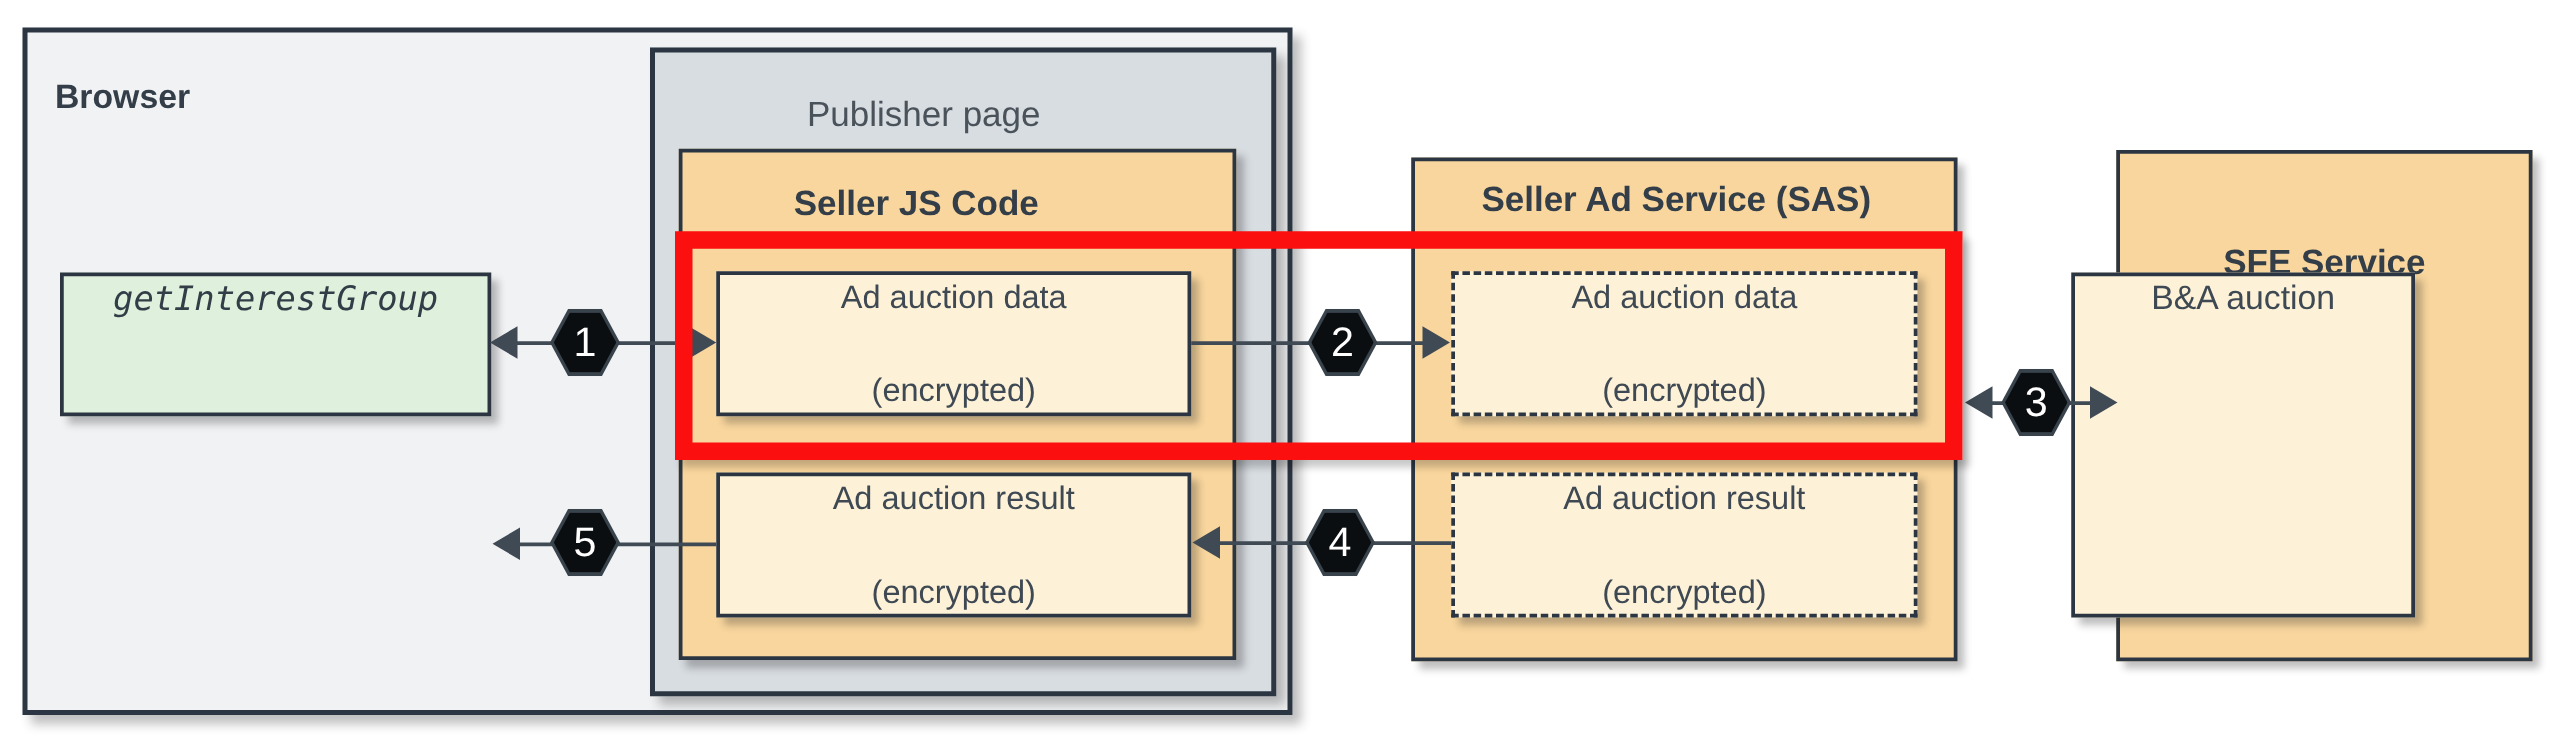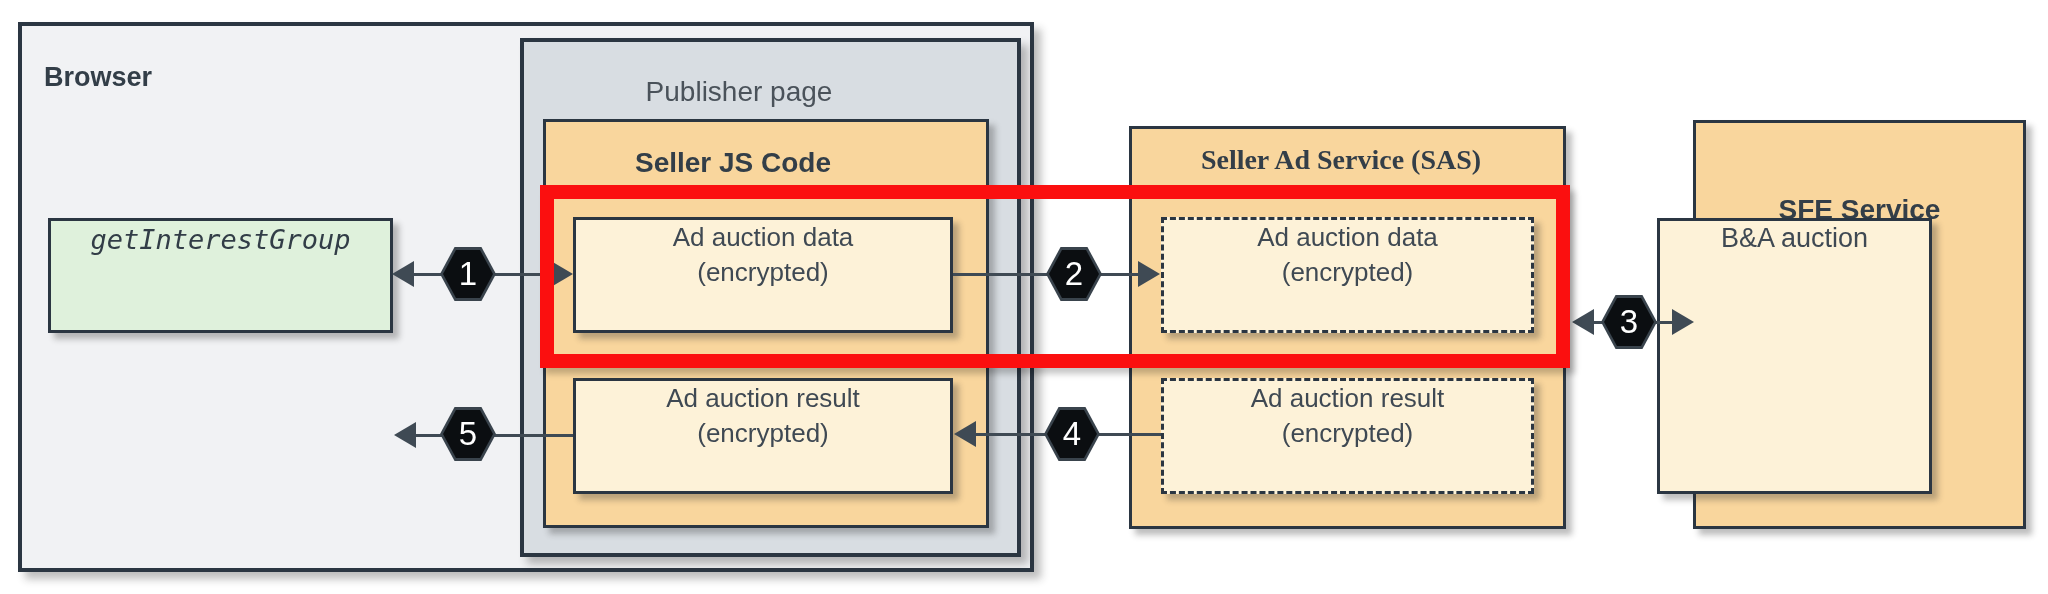--- a/index.html
+++ b/index.html
@@ -6,21 +6,21 @@
   .stage{
     position:relative;width:2048px;height:594px;background:#ffffff;overflow:hidden;
     font-family:"Liberation Sans", sans-serif;
     --highlight-red:#fb0f0f; --container-orange:#f9d69d; --payload-cream:#fdf2d8;
     --api-green:#dff1dc; --browser-gray:#f1f2f4; --publisher-gray:#d8dde2;
     --stroke-dark:#2b3642; --badge-black:#0b0e11; --arrow-gray:#3f4a54;
   }
   .abs{position:absolute;box-sizing:border-box;}
   .frame{border:4px solid var(--stroke-dark);box-shadow:7px 7px 8px rgba(40,40,40,.30);}
   .innerbox{border:3px solid var(--stroke-dark);box-shadow:6px 6px 6px rgba(40,40,40,.30);
-            display:flex;flex-direction:column;align-items:center;justify-content:flex-start;
+            display:flex;flex-direction:column;align-items:center;justify-content:space-between;
             text-align:center;color:#3f4953;font-size:26px;line-height:35px;}
   .dashedbox{border-style:dashed;}
   .hdr{position:absolute;text-align:center;font-weight:bold;font-size:28px;color:#333e48;}
   .codebox{font-family:"DejaVu Sans Mono", monospace;font-style:italic;color:#323d47;font-size:27px;line-height:37px;}
   .note{}
   .aline{position:absolute;height:3px;background:var(--arrow-gray);z-index:40;}
   .ahead{position:absolute;width:0;height:0;border-top:13px solid transparent;border-bottom:13px solid transparent;z-index:40;}
   .ahead.left{border-right:22px solid var(--arrow-gray);}
   .ahead.right{border-left:22px solid var(--arrow-gray);}
   .redrect{border:14px solid var(--highlight-red);z-index:50;box-shadow:5px 6px 6px rgba(0,0,0,.22);}
@@ -38,21 +38,21 @@
 
   <div class="abs frame" style="left:18px;top:22px;width:1016px;height:550px;background:var(--browser-gray);"></div>
   <div class="abs frame" style="left:520px;top:38px;width:501px;height:519px;background:var(--publisher-gray);"></div>
   <div class="abs innerbox" style="left:543px;top:119px;width:446px;height:409px;background:var(--container-orange);"></div>
   <div class="abs innerbox" style="left:1129px;top:126px;width:437px;height:403px;background:var(--container-orange);"></div>
   <div class="abs innerbox" style="left:1693px;top:120px;width:333px;height:409px;background:var(--container-orange);"></div>
 
   <div class="hdr" style="left:44px;top:62px;font-size:27px;text-align:left;">Browser</div>
   <div class="hdr" style="left:520px;top:76px;width:438px;font-weight:normal;color:#4a525a;">Publisher page</div>
   <div class="hdr" style="left:543px;top:147px;width:380px;">Seller JS Code</div>
-  <div class="hdr" style="left:1129px;top:144px;width:424px;font-family:Liberation Serif, serif;">Seller Ad Service (SAS)</div>
+  <div class="hdr" style="left:1129px;top:144px;width:424px;">Seller Ad Service (SAS)</div>
   <div class="hdr" style="left:1693px;top:150px;width:333px;margin-top:44px;">SFE Service</div>
 
   <div class="abs innerbox codebox" style="left:48px;top:218px;width:345px;height:115px;background:var(--api-green);">
     <span>getInterestGroup</span>
   </div>
 
   <div class="abs innerbox" style="left:573px;top:217px;width:380px;height:116px;background:var(--payload-cream);">
     <span>Ad auction data</span>
     <span class="note">(encrypted)</span>
   </div>

